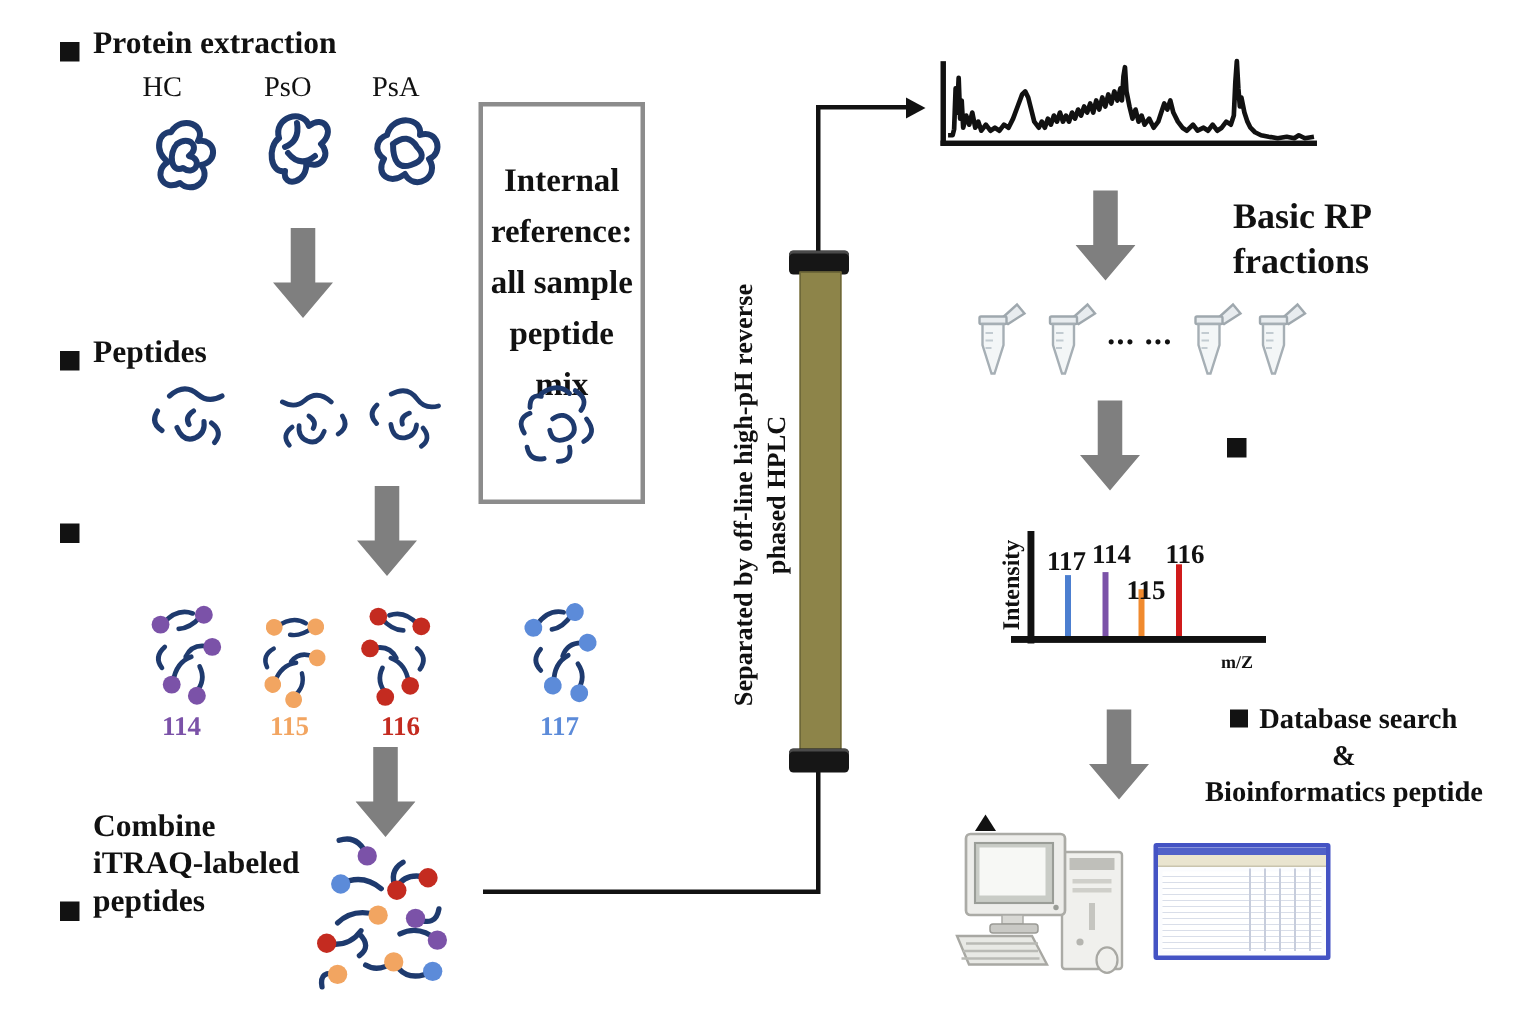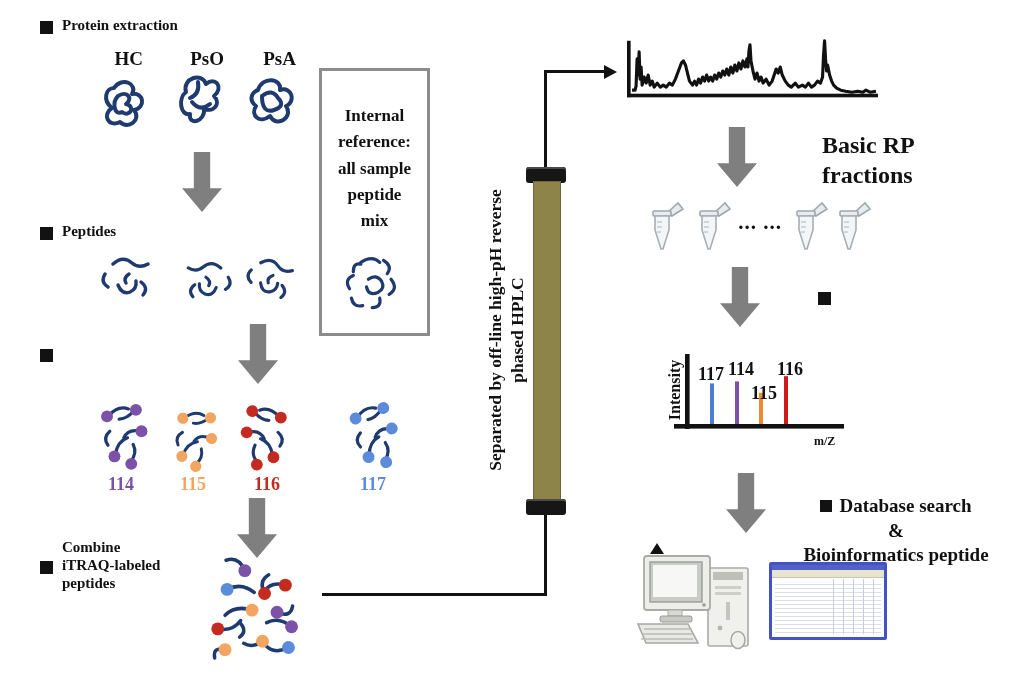--- a/index.html
+++ b/index.html
@@ -1,25 +1,25 @@
 <!DOCTYPE html>
 <html><head>
 <meta charset="utf-8">
 <style>
   html,body{margin:0;padding:0;background:#fff;}
   #canvas{position:relative;width:1016px;height:687px;background:#ffffff;overflow:hidden;
           font-family:"Liberation Serif","DejaVu Serif",serif;color:#111;}
   .abs{position:absolute;}
-  .heading{display:flex;gap:9px;align-items:center;font-weight:700;font-size:15px;line-height:1.2;}
+  .heading{display:flex;gap:9px;align-items:flex-end;font-weight:700;font-size:21px;line-height:1.2;}
   .bullet{width:13px;height:13px;background:#121212;margin-top:4px;flex:none;}
   .bullet-inline{display:inline-block;width:12px;height:12px;background:#121212;margin-right:7px;}
   .pre{white-space:pre-line;}
   .b{font-weight:700;}
   .center{text-align:center;}
-  .sample-label{font-weight:700;font-size:19px;text-align:right;}
+  .sample-label{font-weight:400;font-size:19px;text-align:left;}
   .channel-label{font-weight:700;font-size:18px;text-align:center;}
   .c114{color:#7B52A8}.c115{color:#F2A561}.c116{color:#C42B20}.c117{color:#5C8BD9}
   .squig{fill:none;stroke:#1E3A6E;stroke-width:4;stroke-linecap:round;stroke-linejoin:round;}
   .squig-s{stroke-width:3.4;}
   .arrow-poly{fill:#7F7F7F;}
   .ref-box{border:3px solid #8C8C8C;background:#fff;}
   .hplc-cap{background:#161616;border-radius:3px;box-shadow:inset 0 2px 0 #4a4a4a;}
   .hplc-body{background:#8D8449;border:1px solid #6E6839;}
   .tube-fill{fill:#F3F6F7;stroke:#A6AFB5;stroke-width:1.6;}
   .tube-lid{fill:#E8ECEF;stroke:#9FA8AE;stroke-width:1.6;}
@@ -91,21 +91,21 @@
   <svg class="abs" style="left:246px;top:72px;" width="50" height="64" viewBox="0 0 50 64">
     <path class="squig" d="M12,18 C16,4 36,6 34,18 C46,14 50,30 40,34 C48,46 30,56 24,44 C14,52 4,44 10,34 C2,28 6,20 12,18"></path>
     <path class="squig" d="M16,24 q10,-8 16,2 q8,8 -4,12 q-12,4 -12,-14"></path>
   </svg>
 
   <svg class="abs" style="left:182px;top:150px;" width="40" height="64" viewBox="0 0 44 66">
     <polygon class="arrow-poly" points="13,0 31,0 31,40 44,40 22,66 0,40 13,40"></polygon>
   </svg>
 
   <div class="abs ref-box" style="left:319px;top:68px;width:105px;height:262px;">
-    <div class="abs b pre center" style="left:0;right:0;top:32px;font-size:17px;line-height:1.55;">Internal
+    <div class="abs b pre center" style="left:0;right:0;top:32px;font-size:22px;line-height:1.55;">Internal
 reference:
 all sample
 peptide
 mix</div>
     <svg class="abs" style="left:20px;top:178px;" width="66" height="70" viewBox="0 0 70 70">
       <path class="squig squig-s" d="M20,12 q12,-8 20,0"></path>
       <path class="squig squig-s" d="M44,10 q10,6 4,14"></path>
       <path class="squig squig-s" d="M52,30 q8,10 -2,16"></path>
       <path class="squig squig-s" d="M40,50 q2,10 -8,10"></path>
       <path class="squig squig-s" d="M22,58 q-10,2 -12,-8"></path>
@@ -267,21 +267,21 @@
     <span class="abs b" style="left:70px;top:11px;font-size:18px;">114</span>
     <span class="abs b" style="left:93px;top:35px;font-size:18px;">115</span>
     <span class="abs b" style="left:119px;top:11px;font-size:18px;">116</span>
     <span class="abs b" style="left:156px;top:86px;font-size:12px;">m/Z</span>
   </div>
 
   <svg class="abs" style="left:726px;top:471px;" width="40" height="64" viewBox="0 0 44 66">
     <polygon class="arrow-poly" points="13,0 31,0 31,40 44,40 22,66 0,40 13,40"></polygon>
   </svg>
 
-  <div class="abs b center" style="left:782px;top:494px;width:228px;font-size:19px;line-height:1.3;">
+  <div class="abs b center" style="left:782px;top:468px;width:228px;font-size:19px;line-height:1.3;">
     <div><span class="bullet-inline"></span><span>Database search</span></div>
     <div>&amp;</div>
     <div>Bioinformatics peptide</div>
   </div>
 
   <div class="abs tri-up" style="left:650px;top:543px;"></div>
   <svg class="abs" style="left:636px;top:540px;" width="120" height="124" viewBox="0 0 120 124">
     <rect x="72" y="28" width="40" height="78" rx="2" fill="#F0F0ED" stroke="#ABABA6" stroke-width="1.6"></rect>
     <rect x="77" y="32" width="30" height="8" fill="#BFBFBA"></rect>
     <rect x="79" y="46" width="26" height="3" fill="#CFCFCA"></rect>

